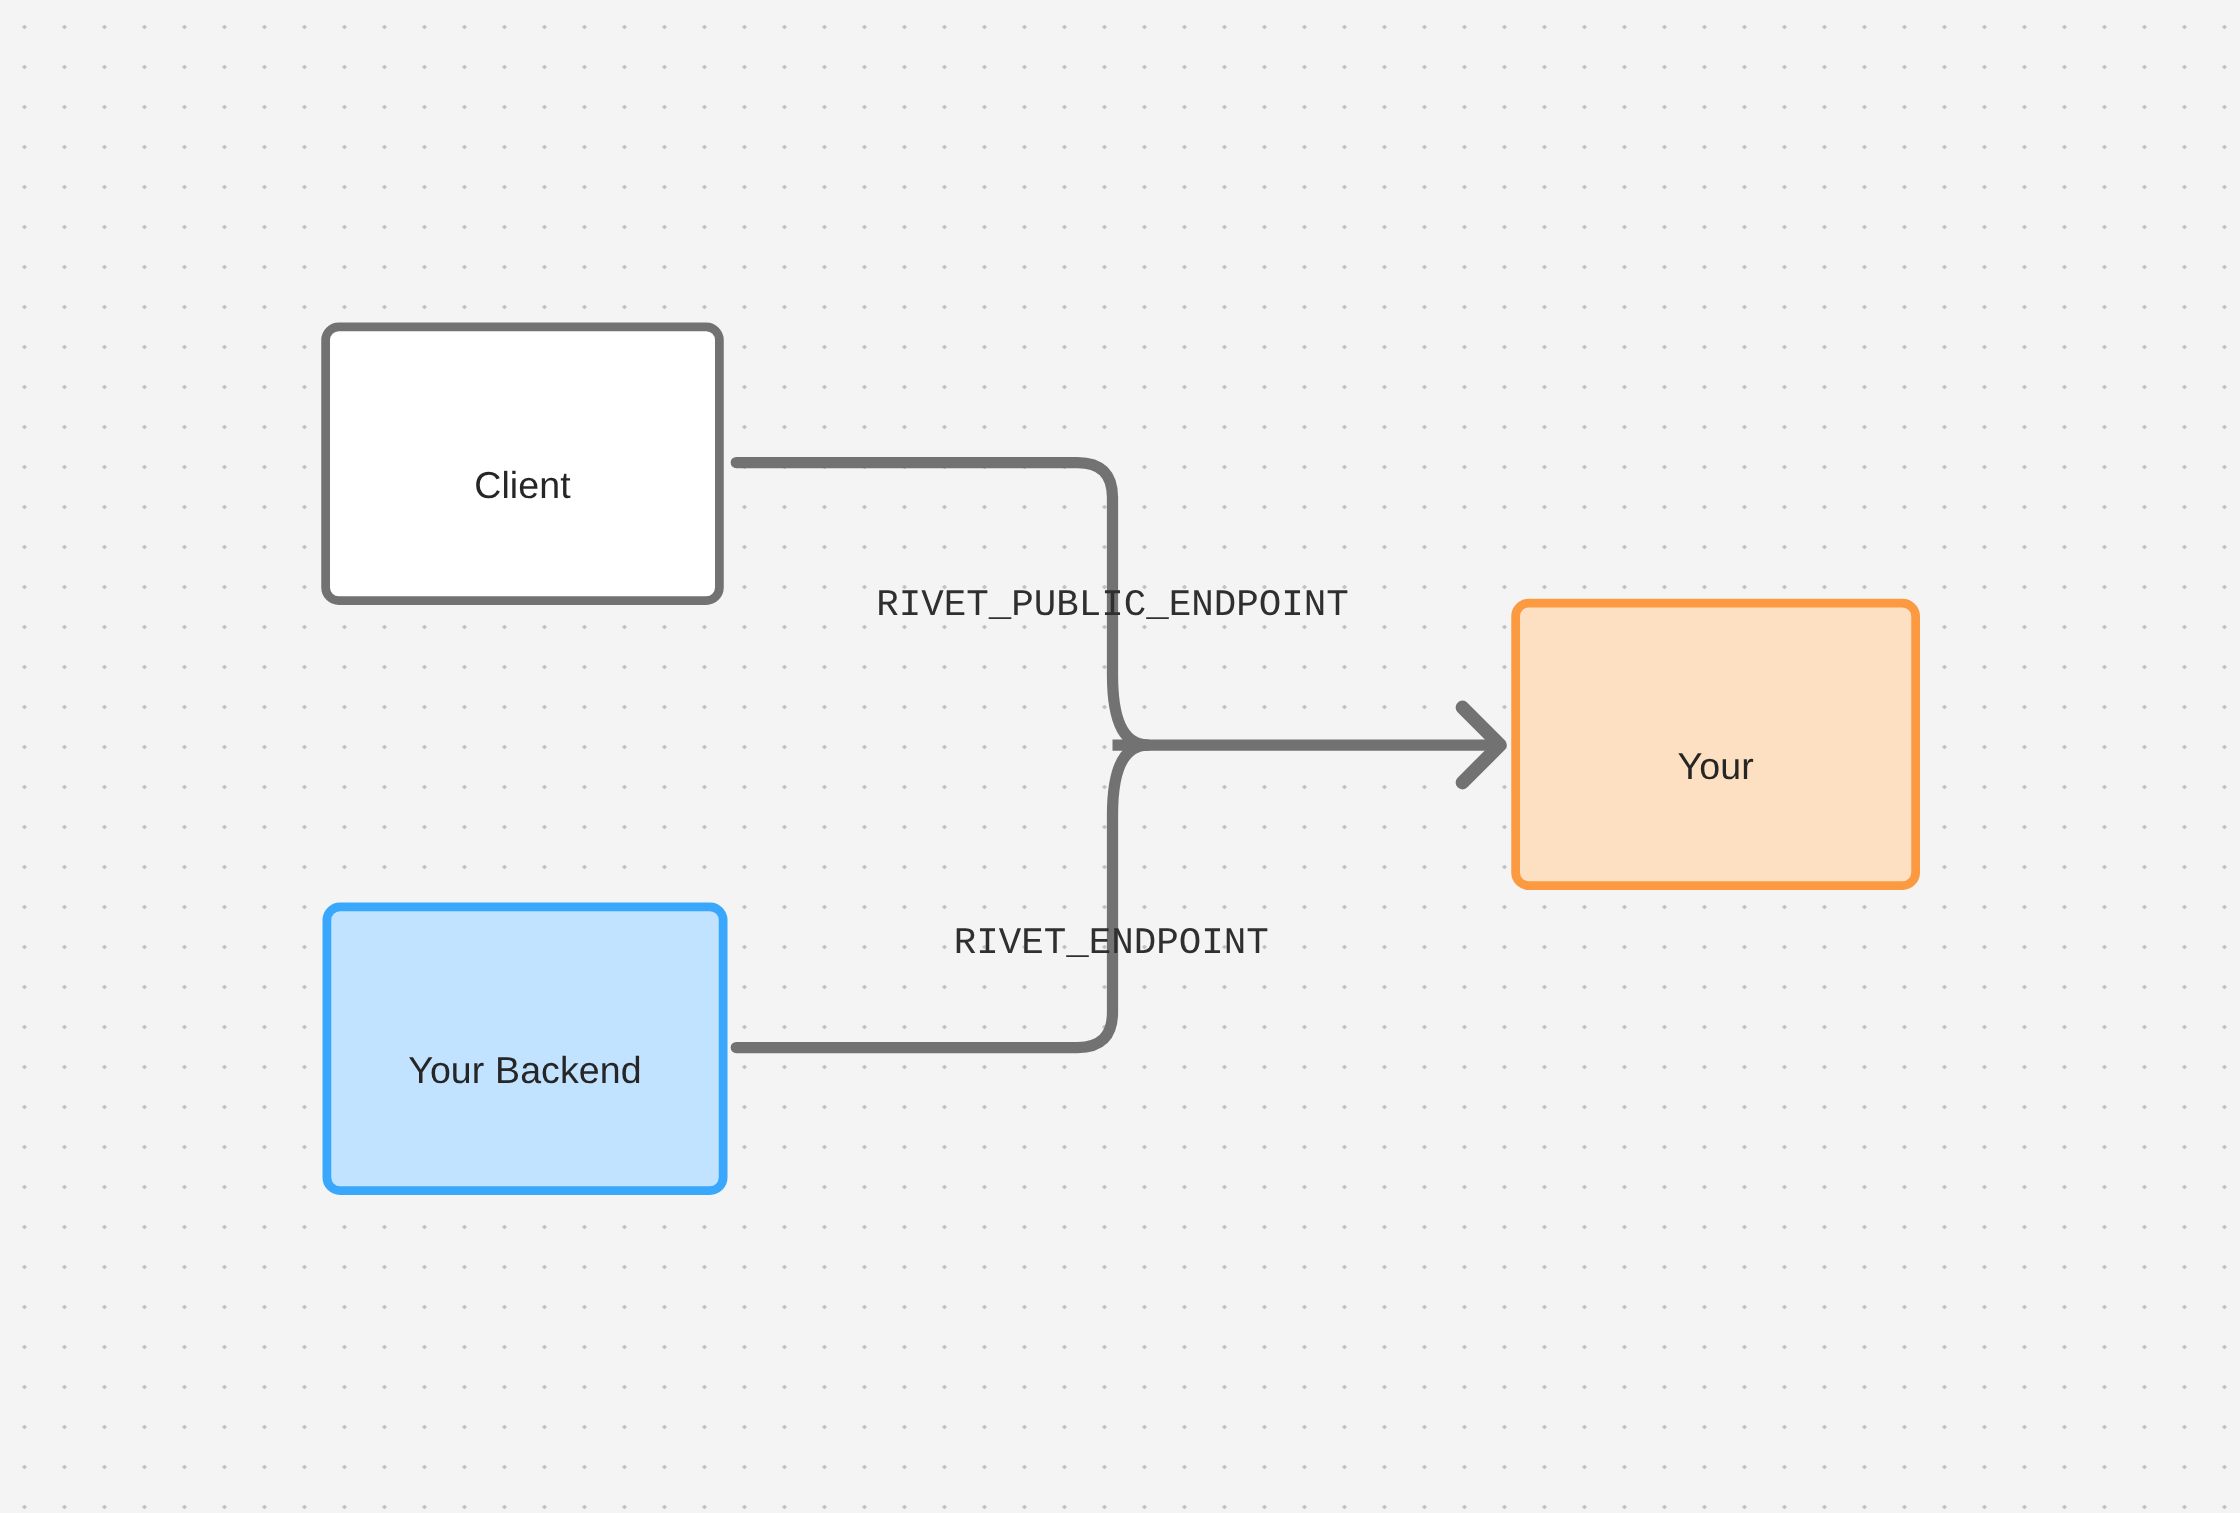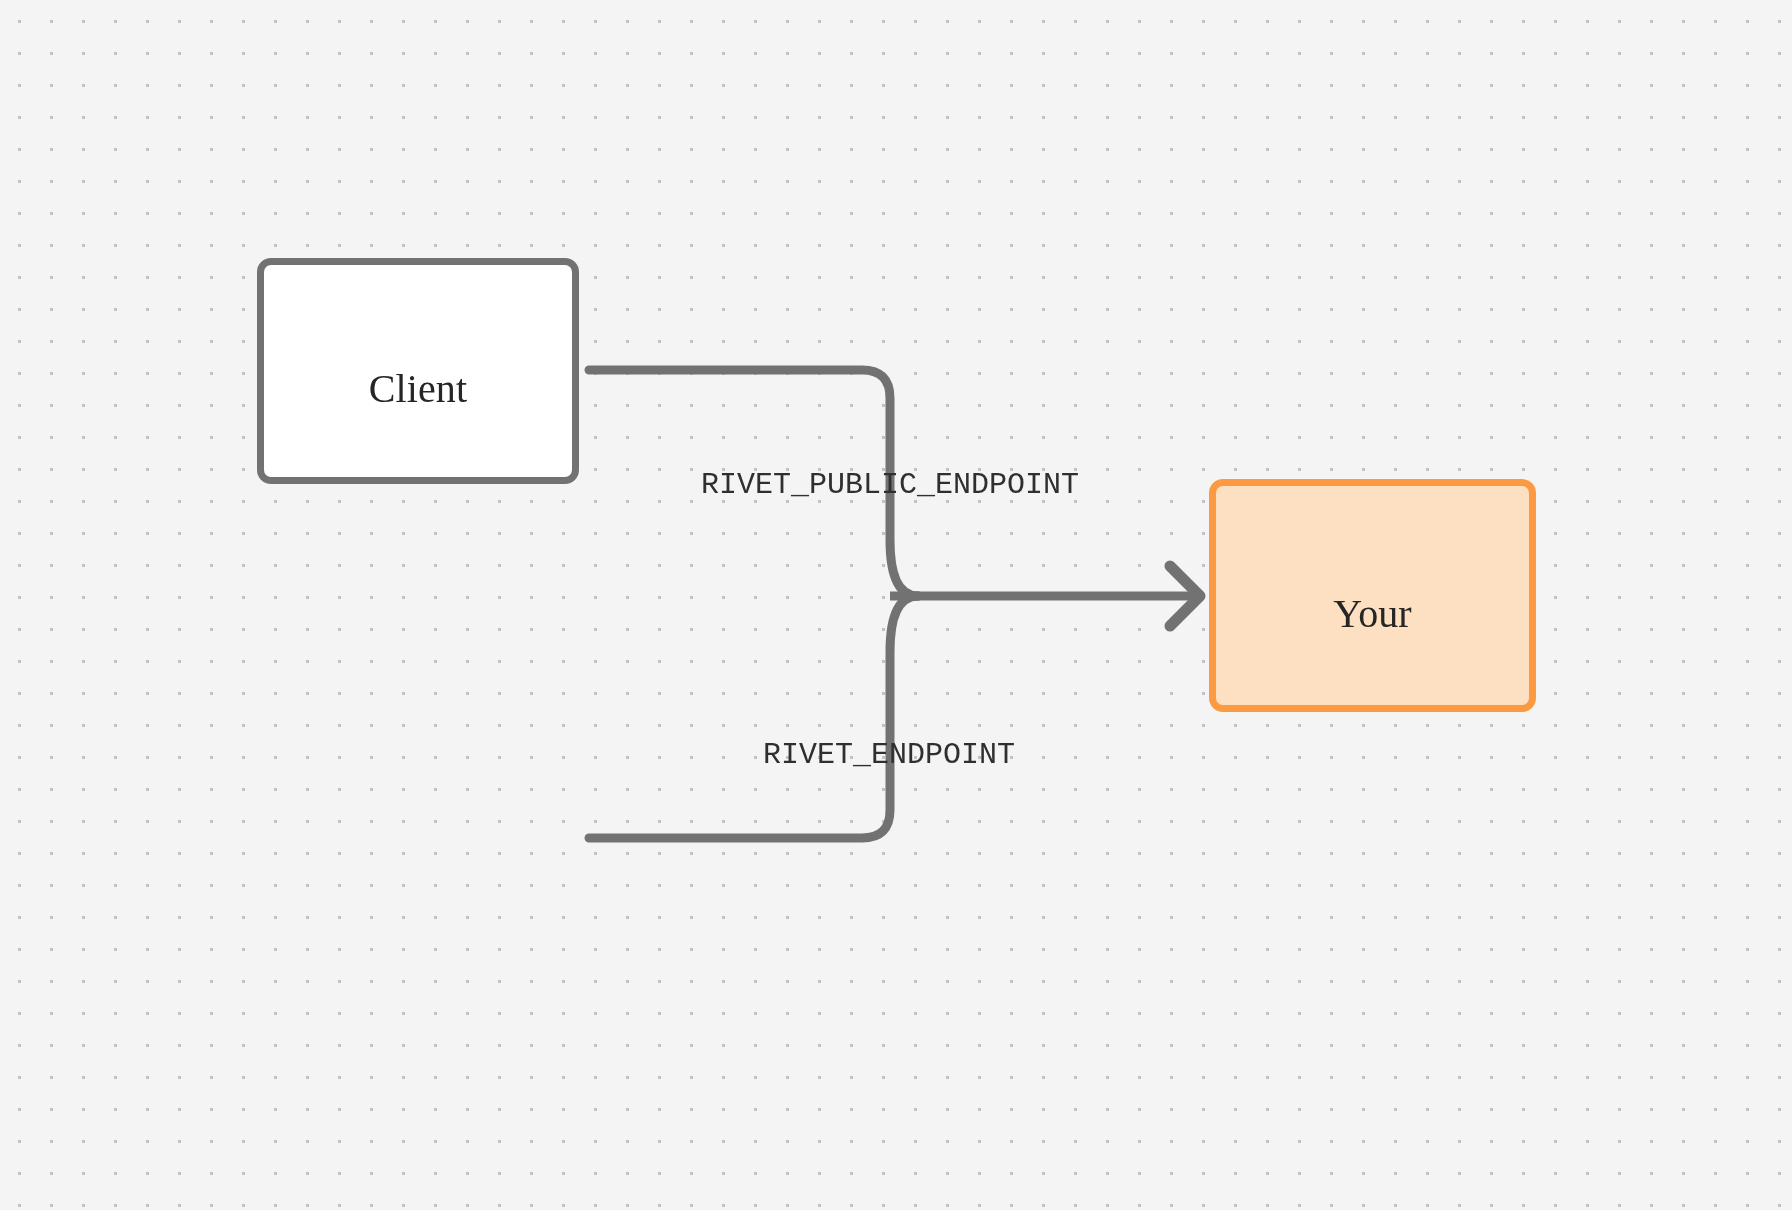--- a/index.html
+++ b/index.html
@@ -34,22 +34,22 @@
   .node {
     position: absolute;
     box-sizing: border-box;
     display: flex;
     align-items: center;
     justify-content: center;
     border-radius: 14px;
     text-align: center;
   }
   .node-label {
-    font-family: Liberation Serif, serif;
-    font-size: 40px;
+    font-family: Liberation Sans, sans-serif;
+    font-size: 30px;
     line-height: 1.2;
     color: #262626;
     letter-spacing: 0.1px;
     white-space: nowrap;
     margin-top: 36px;
   }
   #node-client {
     left: 257px;
     top: 258px;
     width: 322px;
@@ -105,20 +105,23 @@
 
     <path d="M 890 596 L 1196 596" fill="none" stroke="#727272" stroke-width="9" stroke-linecap="butt"></path>
 
     <path d="M 1170 566 L 1200 596 L 1170 626" fill="none" stroke="#727272" stroke-width="11" stroke-linecap="round" stroke-linejoin="round"></path>
   </svg>
 
   <div class="node" id="node-client">
     <span class="node-label">Client</span>
   </div>
 
+  <div class="node" id="node-backend">
+    <span class="node-label">Your Backend</span>
+  </div>
 
   <div class="node" id="node-rivet">
     <span class="node-label">Your</span>
   </div>
 
   <div class="edge-label" id="edge-label-public">RIVET_PUBLIC_ENDPOINT</div>
 
   <div class="edge-label" id="edge-label-private">RIVET_ENDPOINT</div>
 
 </div>

